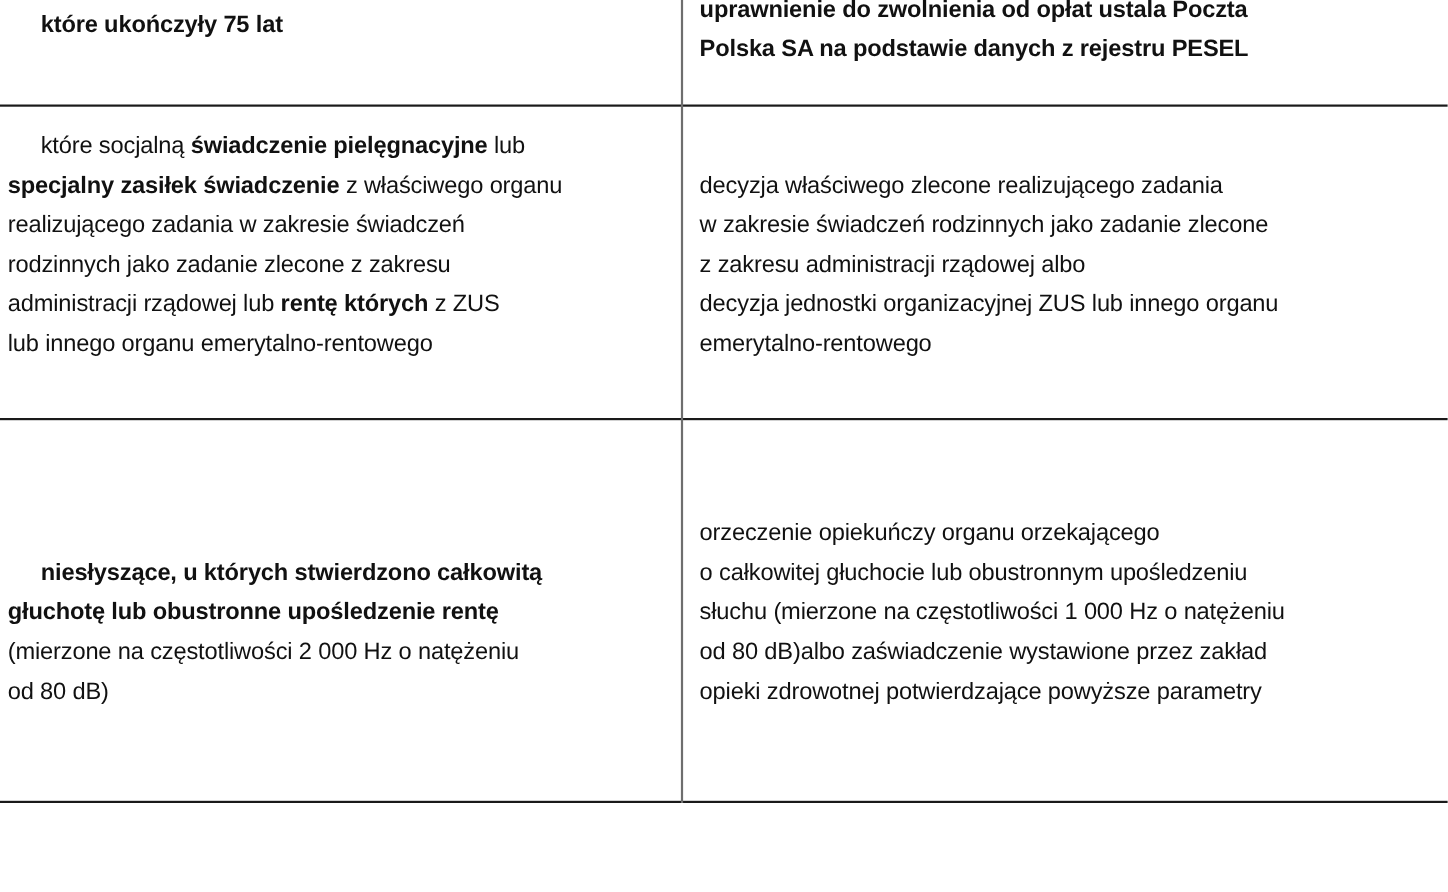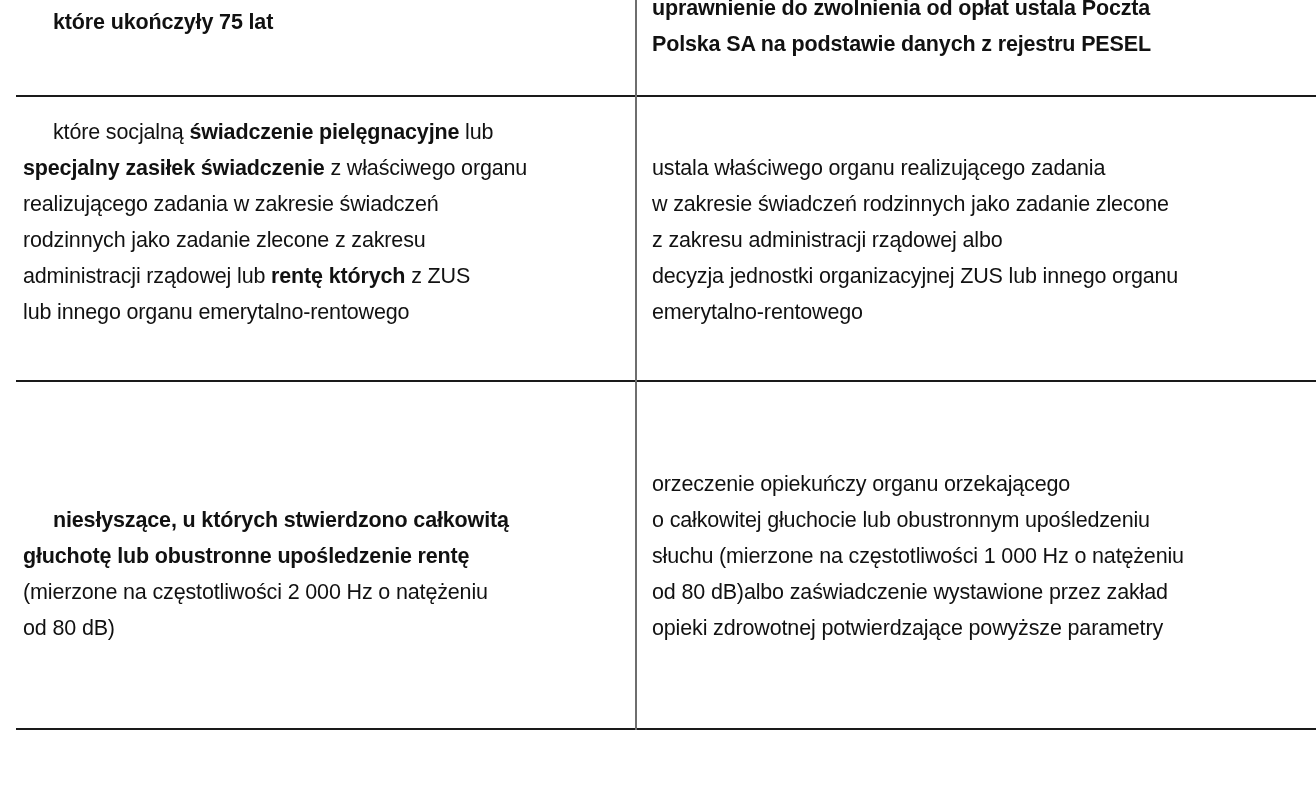--- a/index.html
+++ b/index.html
@@ -10,21 +10,21 @@
   body {
     width: 1316px;
     height: 811px;
     overflow: hidden;
     position: relative;
     font-family: "Liberation Sans", sans-serif;
     color: #111111;
   }
   .page {
     position: absolute;
-    left: 16px;
+    left: 0;
     top: 0;
     width: 1200px;
     height: 811px;
   }
   .hline {
     position: absolute;
     left: 0;
     width: 1316px;
     height: 2px;
     background: #1a1a1a;
@@ -82,21 +82,21 @@
 
   <div class="cell left" style="top:114px">
     <span class="line"><span class="indent"></span><span>które socjalną </span><b>świadczenie pielęgnacyjne</b><span> lub</span></span>
     <span class="line"><b>specjalny zasiłek świadczenie</b><span> z właściwego organu</span></span>
     <span class="line"><span>realizującego zadania w zakresie świadczeń</span></span>
     <span class="line"><span>rodzinnych jako zadanie zlecone z zakresu</span></span>
     <span class="line"><span>administracji rządowej lub </span><b>rentę których</b><span> z ZUS</span></span>
     <span class="line"><span>lub innego organu emerytalno-rentowego</span></span>
   </div>
   <div class="cell right" style="top:150px">
-    <span class="line"><span>ustala właściwego organu realizującego zadania</span></span>
+    <span class="line"><span>decyzja właściwego zlecone realizującego zadania</span></span>
     <span class="line"><span>w zakresie świadczeń rodzinnych jako zadanie zlecone</span></span>
     <span class="line"><span>z zakresu administracji rządowej albo</span></span>
     <span class="line"><span>decyzja jednostki organizacyjnej ZUS lub innego organu</span></span>
     <span class="line"><span>emerytalno-rentowego</span></span>
   </div>
 
   <div class="cell left" style="top:502px">
     <span class="line"><span class="indent"></span><b>niesłyszące, u których stwierdzono całkowitą</b></span>
     <span class="line"><b>głuchotę lub obustronne upośledzenie rentę</b></span>
     <span class="line"><span>(mierzone na częstotliwości 2 000 Hz o natężeniu</span></span>

